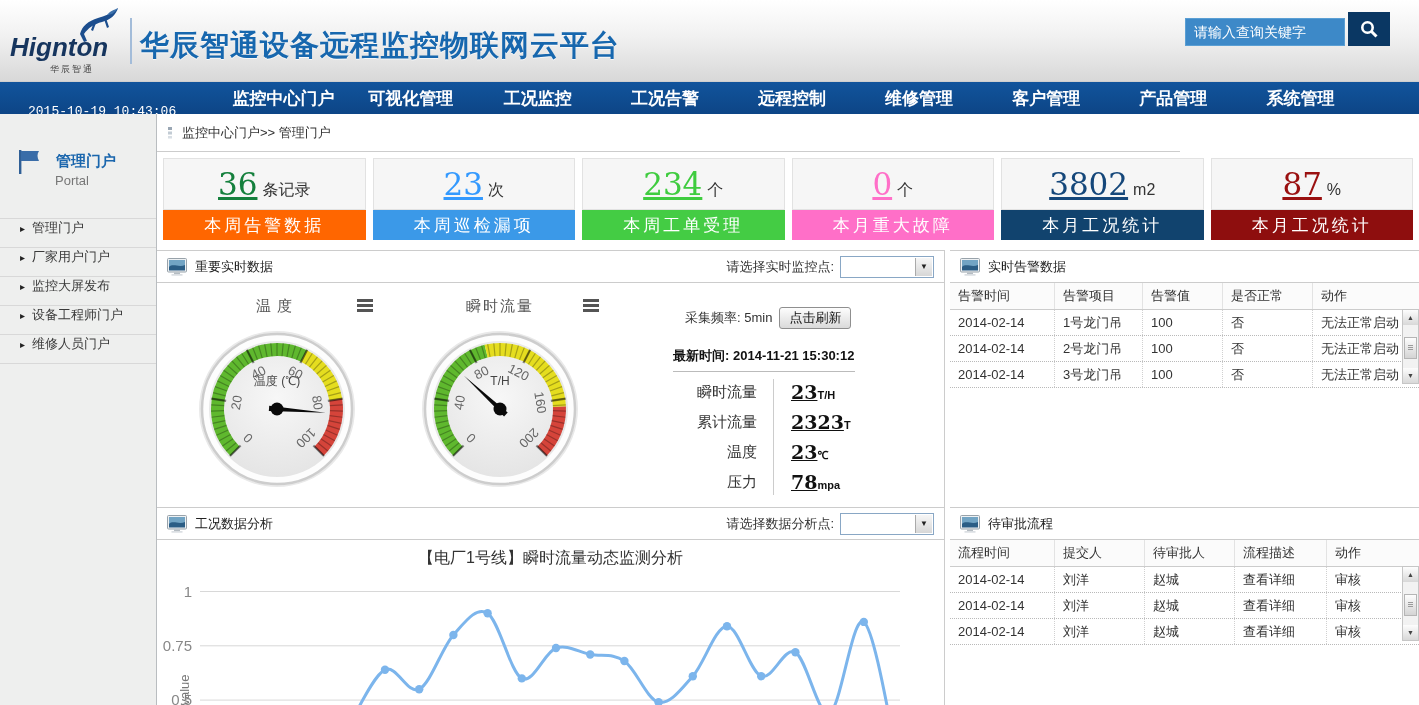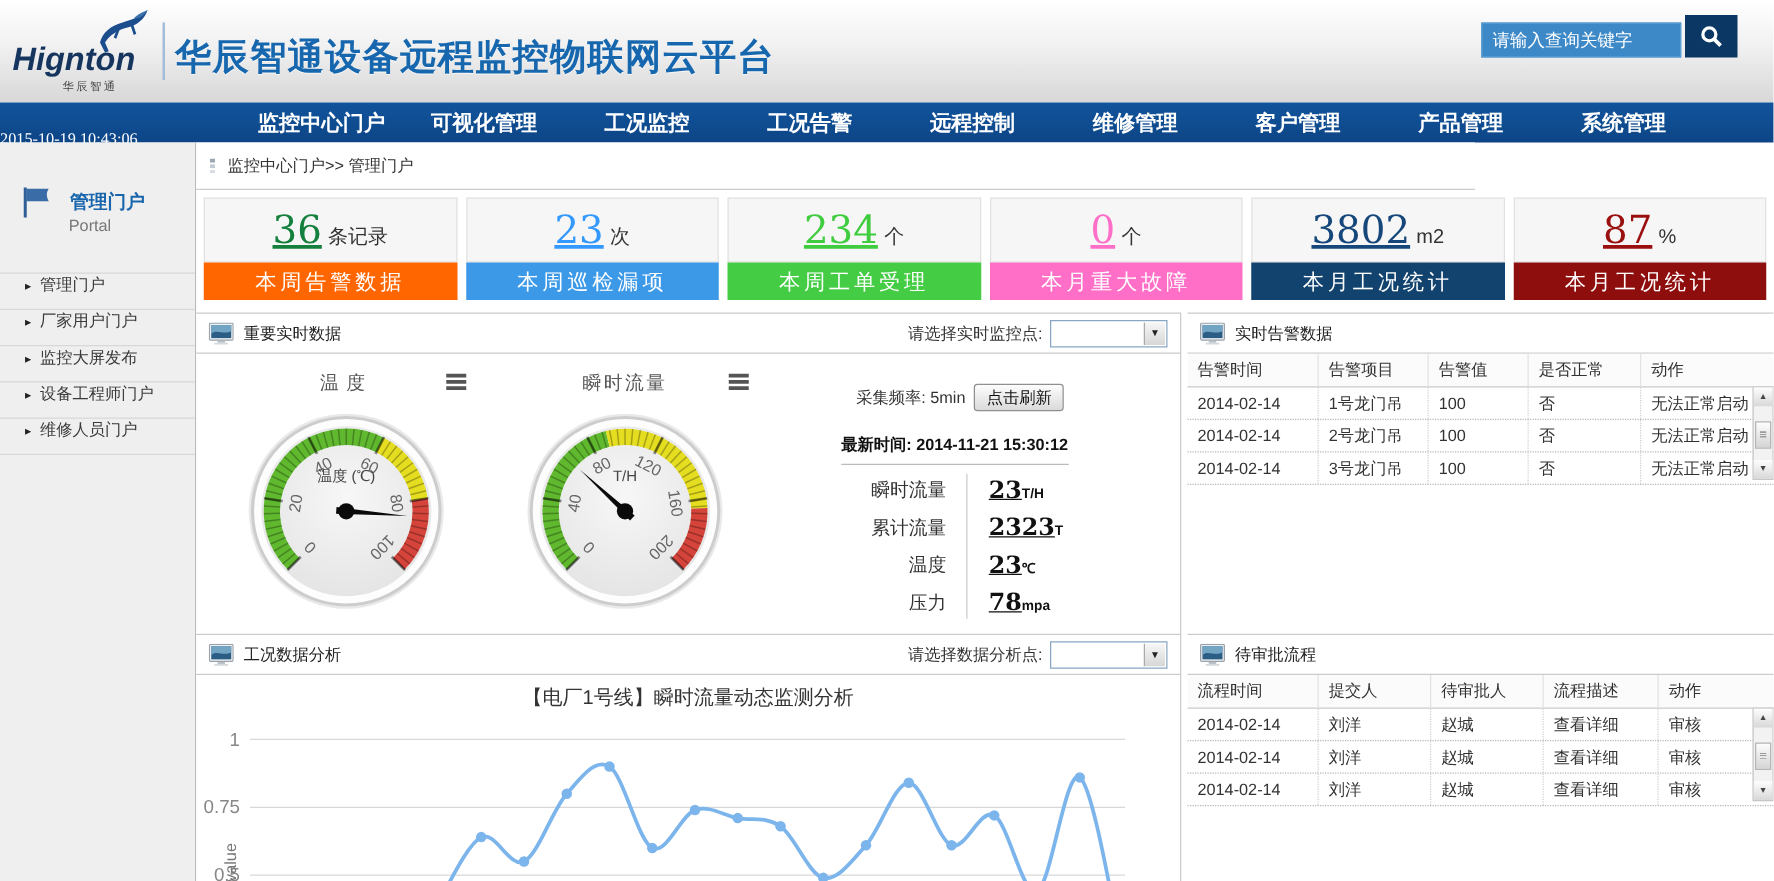--- a/index.html
+++ b/index.html
@@ -21,21 +21,21 @@
   .search{position:absolute;right:29px;top:12px;display:flex;align-items:flex-end;}
   .search input{width:160px;height:28px;box-sizing:border-box;background:#3d89c8;border:1px solid #5a9fd4;
                 color:#fff;font-size:14px;padding:0 8px;outline:none;font-family:"Liberation Sans",sans-serif;}
   .search input::placeholder{color:#fff;opacity:1;}
   .search-btn{width:42px;height:34px;margin-left:3px;background:#0a3763;border:none;display:flex;
               align-items:center;justify-content:center;cursor:pointer;}
 
   
   .nav{position:absolute;left:0;top:82px;width:100%;height:32px;
        background:linear-gradient(#11549c,#0d4586);display:flex;align-items:center;color:#fff;}
-  .nav-time{width:192px;padding-left:0;font-size:13px;font-family:Liberation Serif, serif;margin-top:26px;}
+  .nav-time{width:192px;padding-left:28px;font-size:13px;font-family:Liberation Mono, monospace;margin-top:26px;}
   .nav-items{flex:1;display:flex;list-style:none;margin:0;padding:0 55px 0 0;}
   .nav-items li{flex:1;text-align:center;font-size:17px;font-weight:bold;cursor:pointer;white-space:nowrap;}
 
   
   .sidebar{position:absolute;left:0;top:114px;width:157px;height:591px;background:#eeefee;
            border-right:1px solid #b9bdc0;box-sizing:border-box;}
   .portal{position:relative;height:88px;}
   .flag-ic{position:absolute;left:15px;top:34px;}
   .portal-title{position:absolute;left:56px;top:38px;font-size:15px;font-weight:bold;color:#1a66ad;}
   .portal-sub{position:absolute;left:55px;top:59px;font-size:13px;color:#777;}

